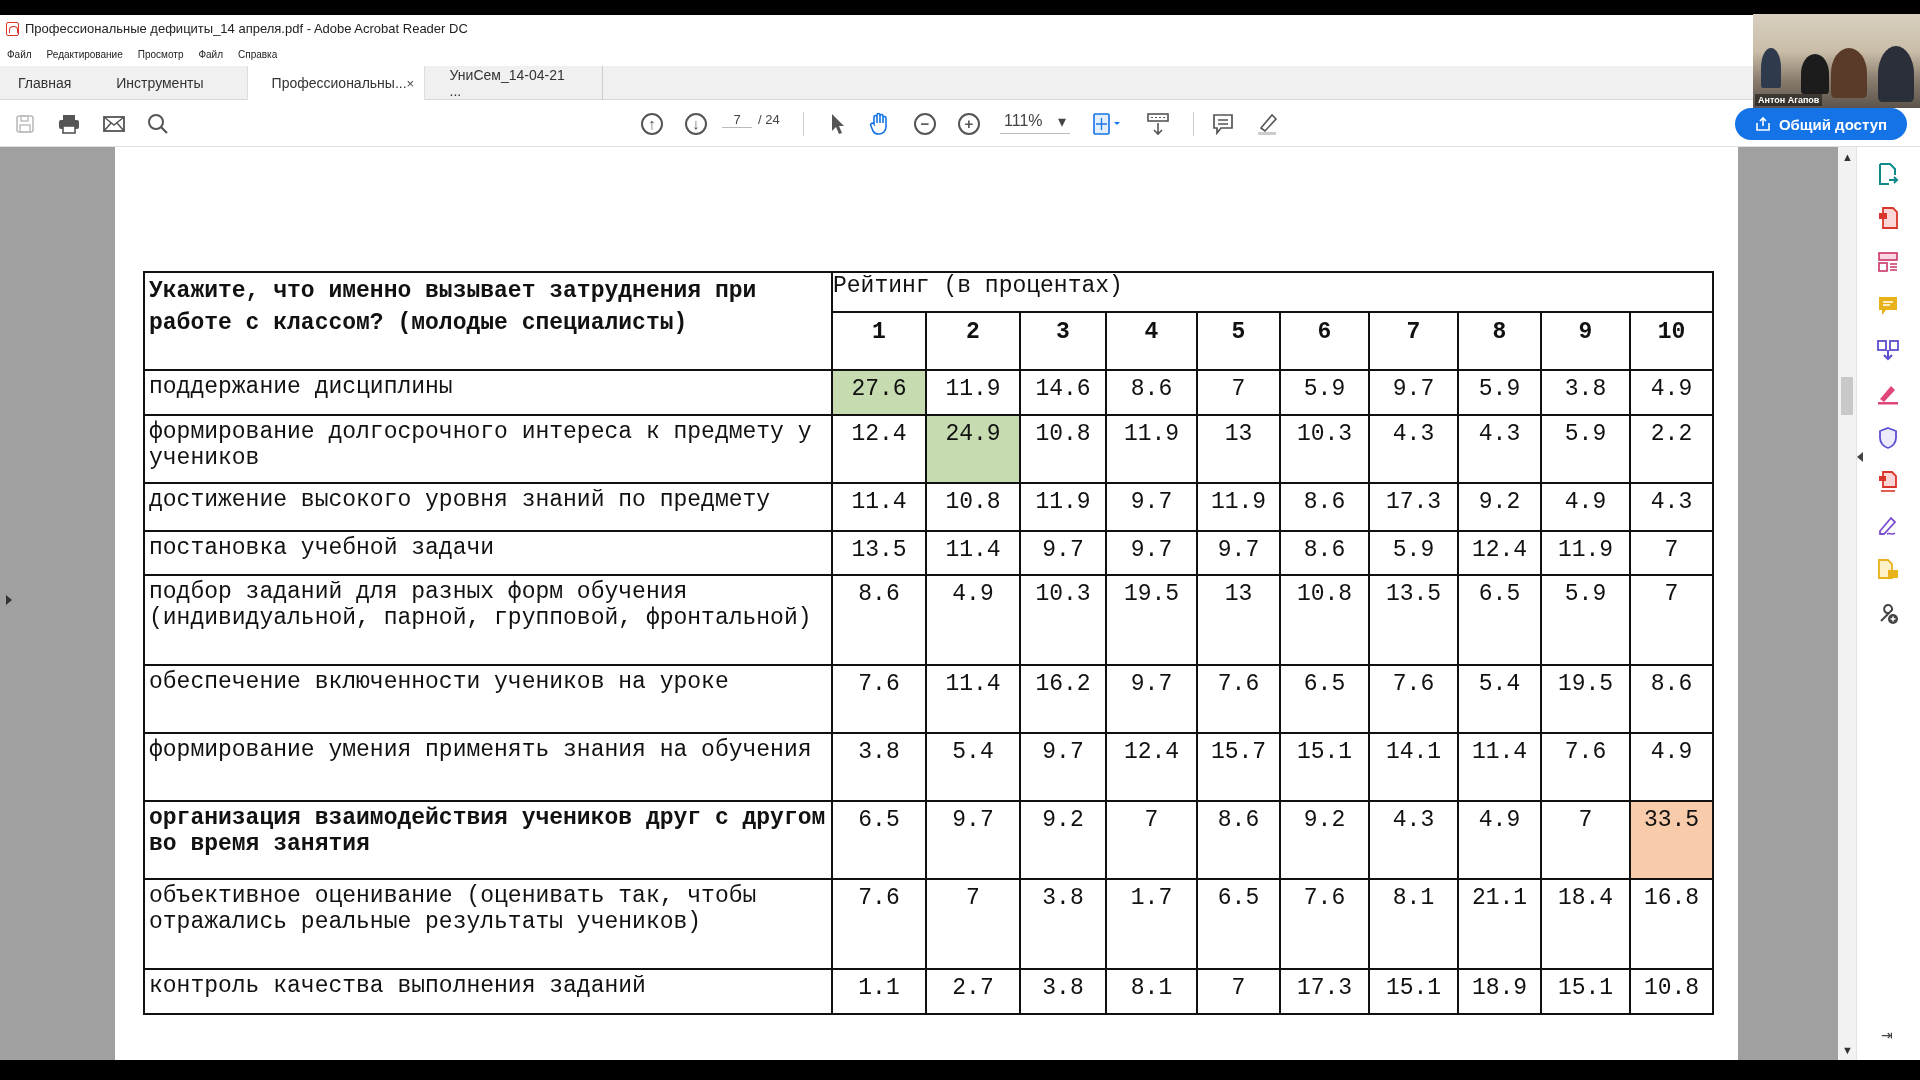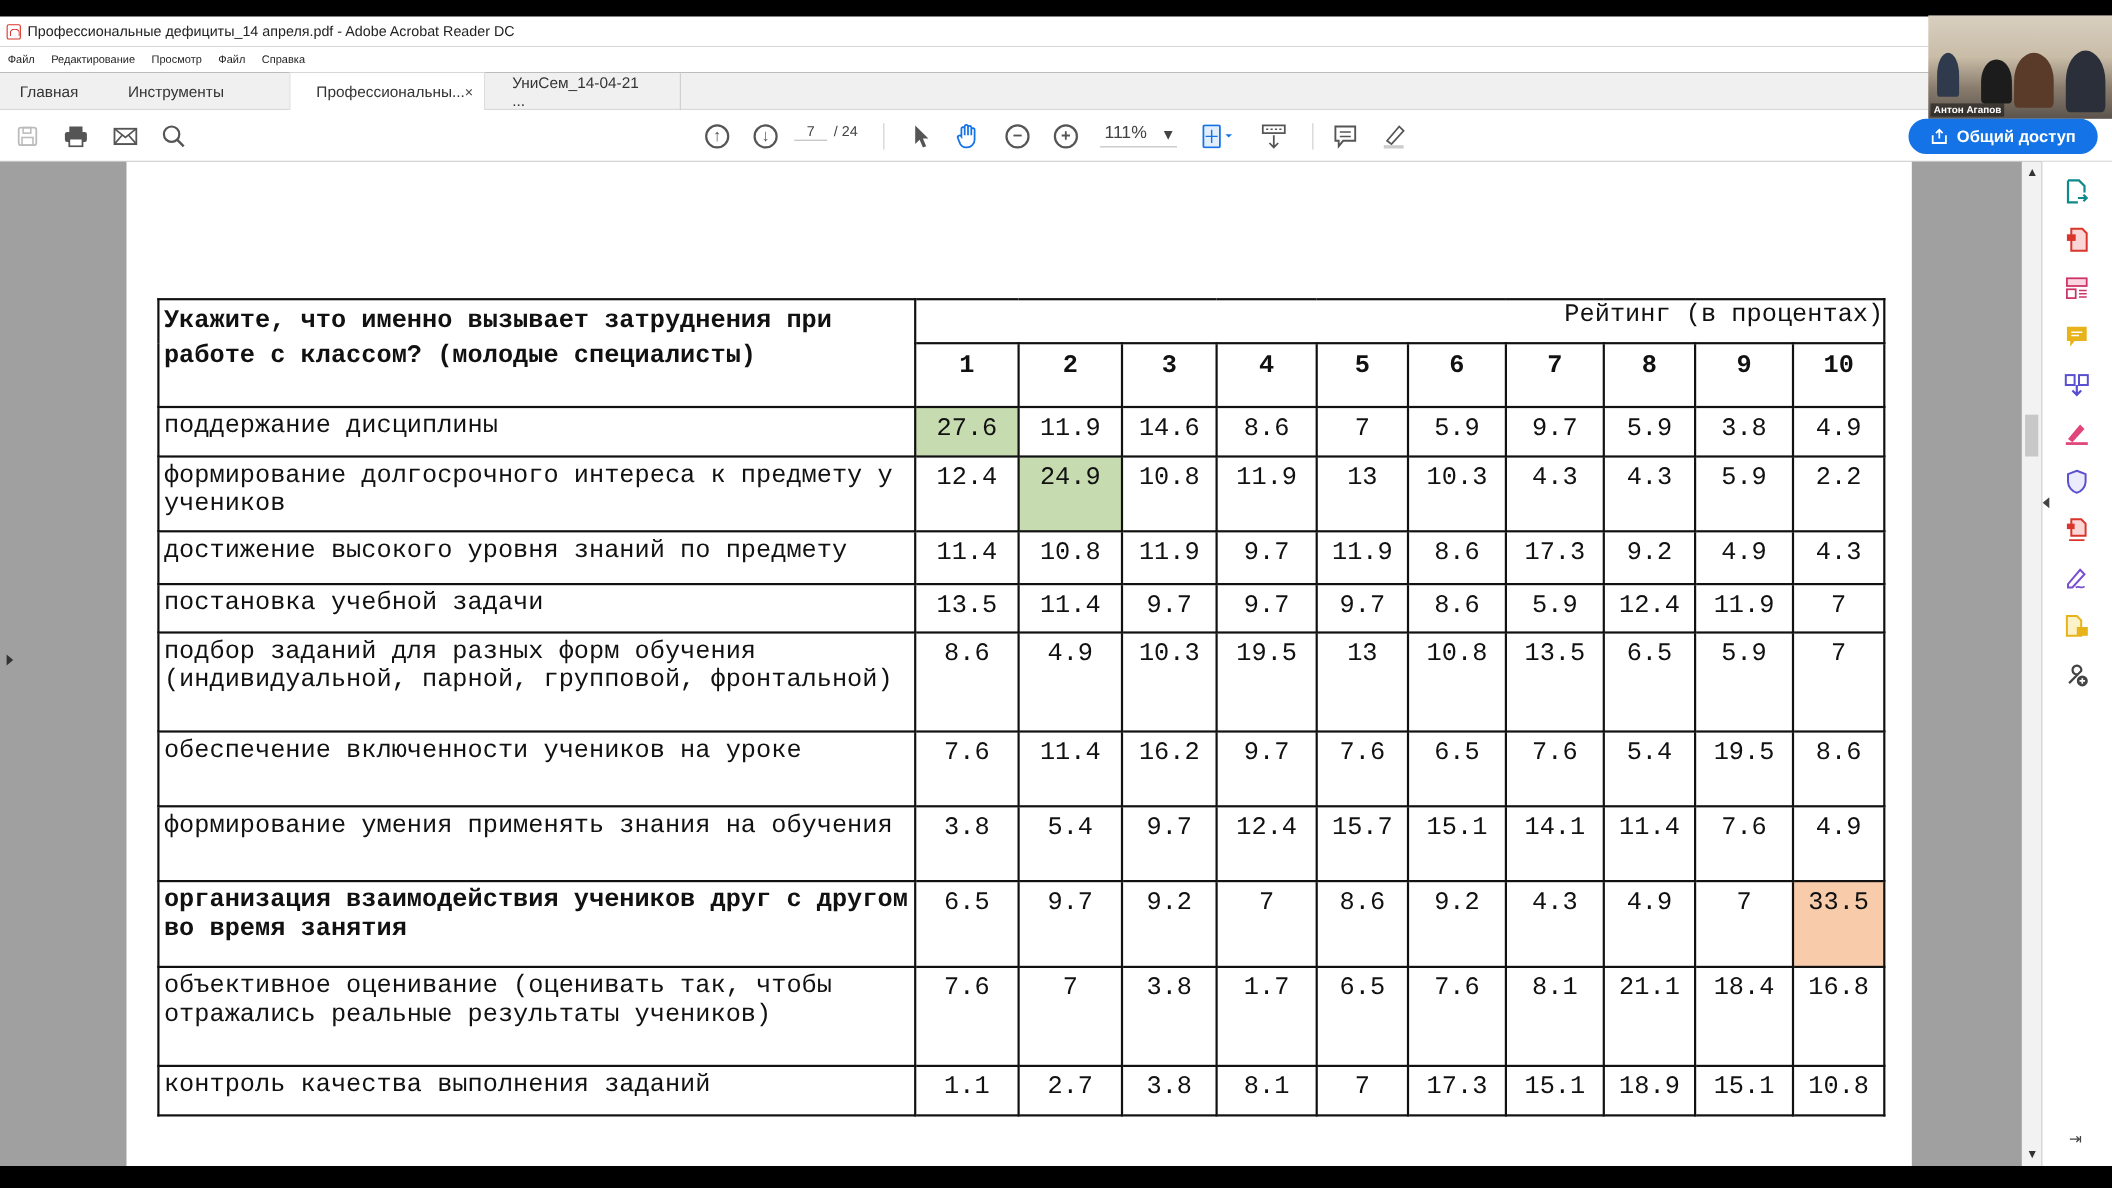--- a/index.html
+++ b/index.html
@@ -6,21 +6,21 @@
 html,body{width:1920px;height:1080px;overflow:hidden;background:#000;font-family:"Liberation Sans",sans-serif}
 .topband{position:absolute;left:0;top:0;width:1920px;height:15px;background:#000}
 .titlebar{position:absolute;left:0;top:15px;width:1755px;height:27px;background:#fff;font-size:13px;color:#222;display:flex;align-items:center;padding-left:6px}
 .titlebar .pdfico{width:13px;height:14px;border:1px solid #d9352a;border-radius:2px;margin-right:6px;position:relative;background:#fff}
 .titlebar .pdfico:after{content:"";position:absolute;left:2px;top:3px;width:7px;height:6px;border:1.5px solid #d9352a;border-radius:50% 50% 0 0;border-bottom:none}
 .menubar{position:absolute;left:0;top:42px;width:1755px;height:24px;background:#fff;display:flex;align-items:center;font-size:10px;color:#222}
 .menubar span{padding:0 8px 0 7px}
 .tabs{position:absolute;left:0;top:66px;width:1755px;height:34px;background:#f0f0f0;border-bottom:1px solid #d8d8d8;display:flex;font-size:14px;color:#333}
 .tab{height:34px;display:flex;align-items:center;padding:0 29px}
 .tab.home{padding-left:18px;padding-right:16px}
-.tab.active{background:#fff;border-left:1px solid #ddd;border-right:1px solid #ddd;width:178px;margin-left:30px;justify-content:space-between;padding:0 12px 0 24px}
+.tab.active{background:#fff;border-left:1px solid #ddd;border-right:1px solid #ddd;width:178px;margin-left:14px;justify-content:space-between;padding:0 12px 0 24px}
 .tab.doc2{width:178px;border-right:1px solid #ccc;padding-left:25px}
 .tab .x{font-size:13px;color:#444}
 .toolbar{position:absolute;left:0;top:100px;width:1920px;height:47px;background:#fff;border-bottom:1px solid #e0e0e0}
 .tb{position:absolute;top:0;height:47px;display:flex;align-items:center;justify-content:center}
 .ico-circ{width:22px;height:22px;border:2px solid #555;border-radius:50%;display:flex;align-items:center;justify-content:center;font-size:15px;font-weight:bold;color:#555;line-height:1}
 .pagebox{position:absolute;left:722px;top:12px;font-size:13px;color:#444;display:flex;gap:6px}
 .pagebox .cur{width:30px;text-align:center;border-bottom:1px solid #bbb}
 .sep{position:absolute;top:12px;width:1px;height:24px;background:#ccc}
 .zoomsel{position:absolute;left:1000px;top:12px;width:70px;height:22px;font-size:16px;color:#444;border-bottom:1px solid #bbb;display:flex;justify-content:space-between;padding:0 4px}
 .share{position:absolute;left:1735px;top:108px;width:172px;height:32px;background:#1473e6;border-radius:16px;color:#fff;font-size:15px;font-weight:bold;display:flex;align-items:center;justify-content:center;gap:8px}
@@ -28,21 +28,21 @@
 .video .p{position:absolute;border-radius:50% 50% 10% 10%}
 .video .name{position:absolute;left:2px;bottom:2px;font-size:9px;color:#fff;font-weight:bold;background:rgba(0,0,0,.45);padding:1px 3px}
 .content{position:absolute;left:0;top:147px;width:1856px;height:913px;background:#a0a0a0}
 .leftarrow{position:absolute;left:6px;top:448px;width:0;height:0;border-top:5px solid transparent;border-bottom:5px solid transparent;border-left:6px solid #333}
 .page{position:absolute;left:115px;top:0;width:1623px;height:913px;background:#fff}
 .heading{position:absolute;left:40px;top:12px;width:1560px;font-family:"Liberation Serif",serif;font-size:42px;line-height:49px;color:#111}
 table{position:absolute;left:28px;top:124px;border-collapse:collapse;font-family:Liberation Mono, monospace;font-size:23px;color:#111}
 td{border:2px solid #111;vertical-align:top;padding:3px 4px}
 td.num{text-align:center;padding-top:5px}
 .hdr-q{font-weight:bold;width:688px;line-height:32px;padding-top:2px}
-.hdr-rank{text-align:right;height:40px;padding:0}
+.hdr-rank{text-align:left;height:40px;padding:0}
 .hdr-n{font-weight:bold;text-align:center;height:58px;padding-top:6px}
 .green{background:#c6dbb0}
 .orange{background:#f8ccaa}
 .bold{font-weight:bold}
 .vscroll{position:absolute;left:1838px;top:147px;width:18px;height:913px;background:#f2f2f2}
 .vscroll .up{position:absolute;left:4px;top:4px;font-size:11px;color:#333}
 .vscroll .dn{position:absolute;left:4px;bottom:4px;font-size:11px;color:#333}
 .vscroll .thumb{position:absolute;left:3px;top:230px;width:12px;height:38px;background:#c8c8c8}
 .rpanel{position:absolute;left:1856px;top:147px;width:64px;height:913px;background:#fff;border-left:1px solid #e2e2e2}
 .rpanel .ri{position:absolute;left:18px;width:26px;height:26px;display:flex;align-items:center;justify-content:center}

